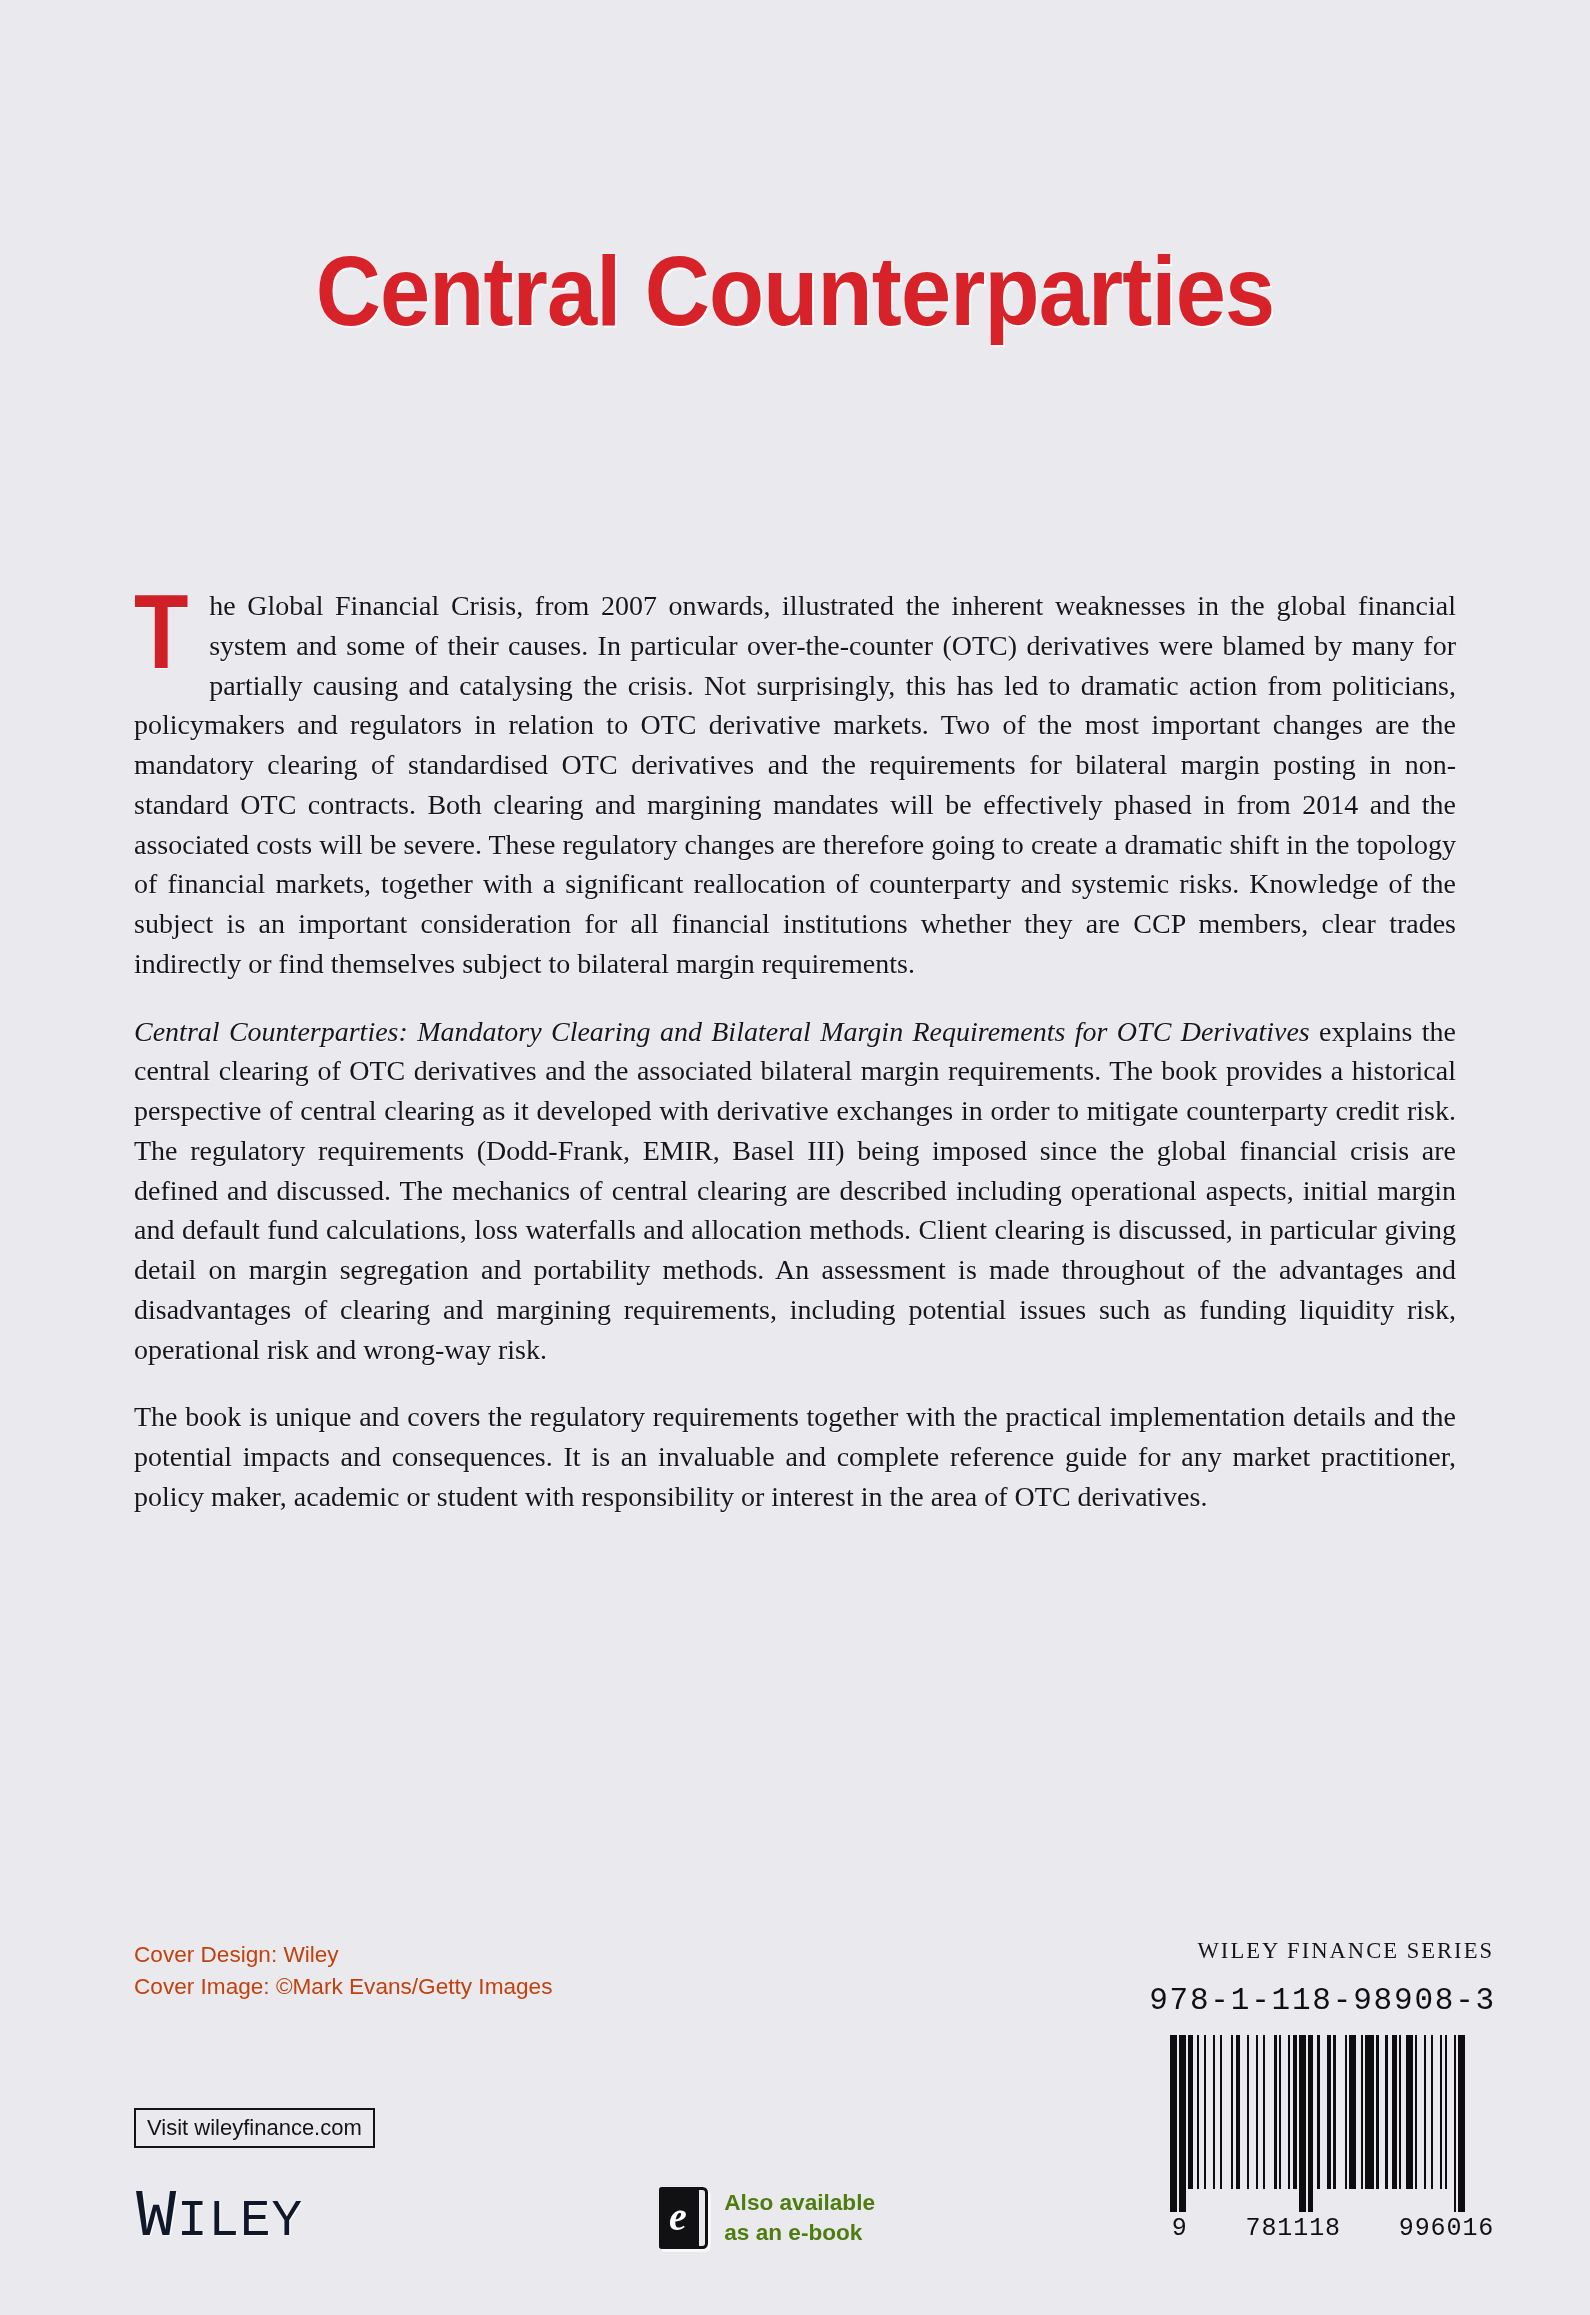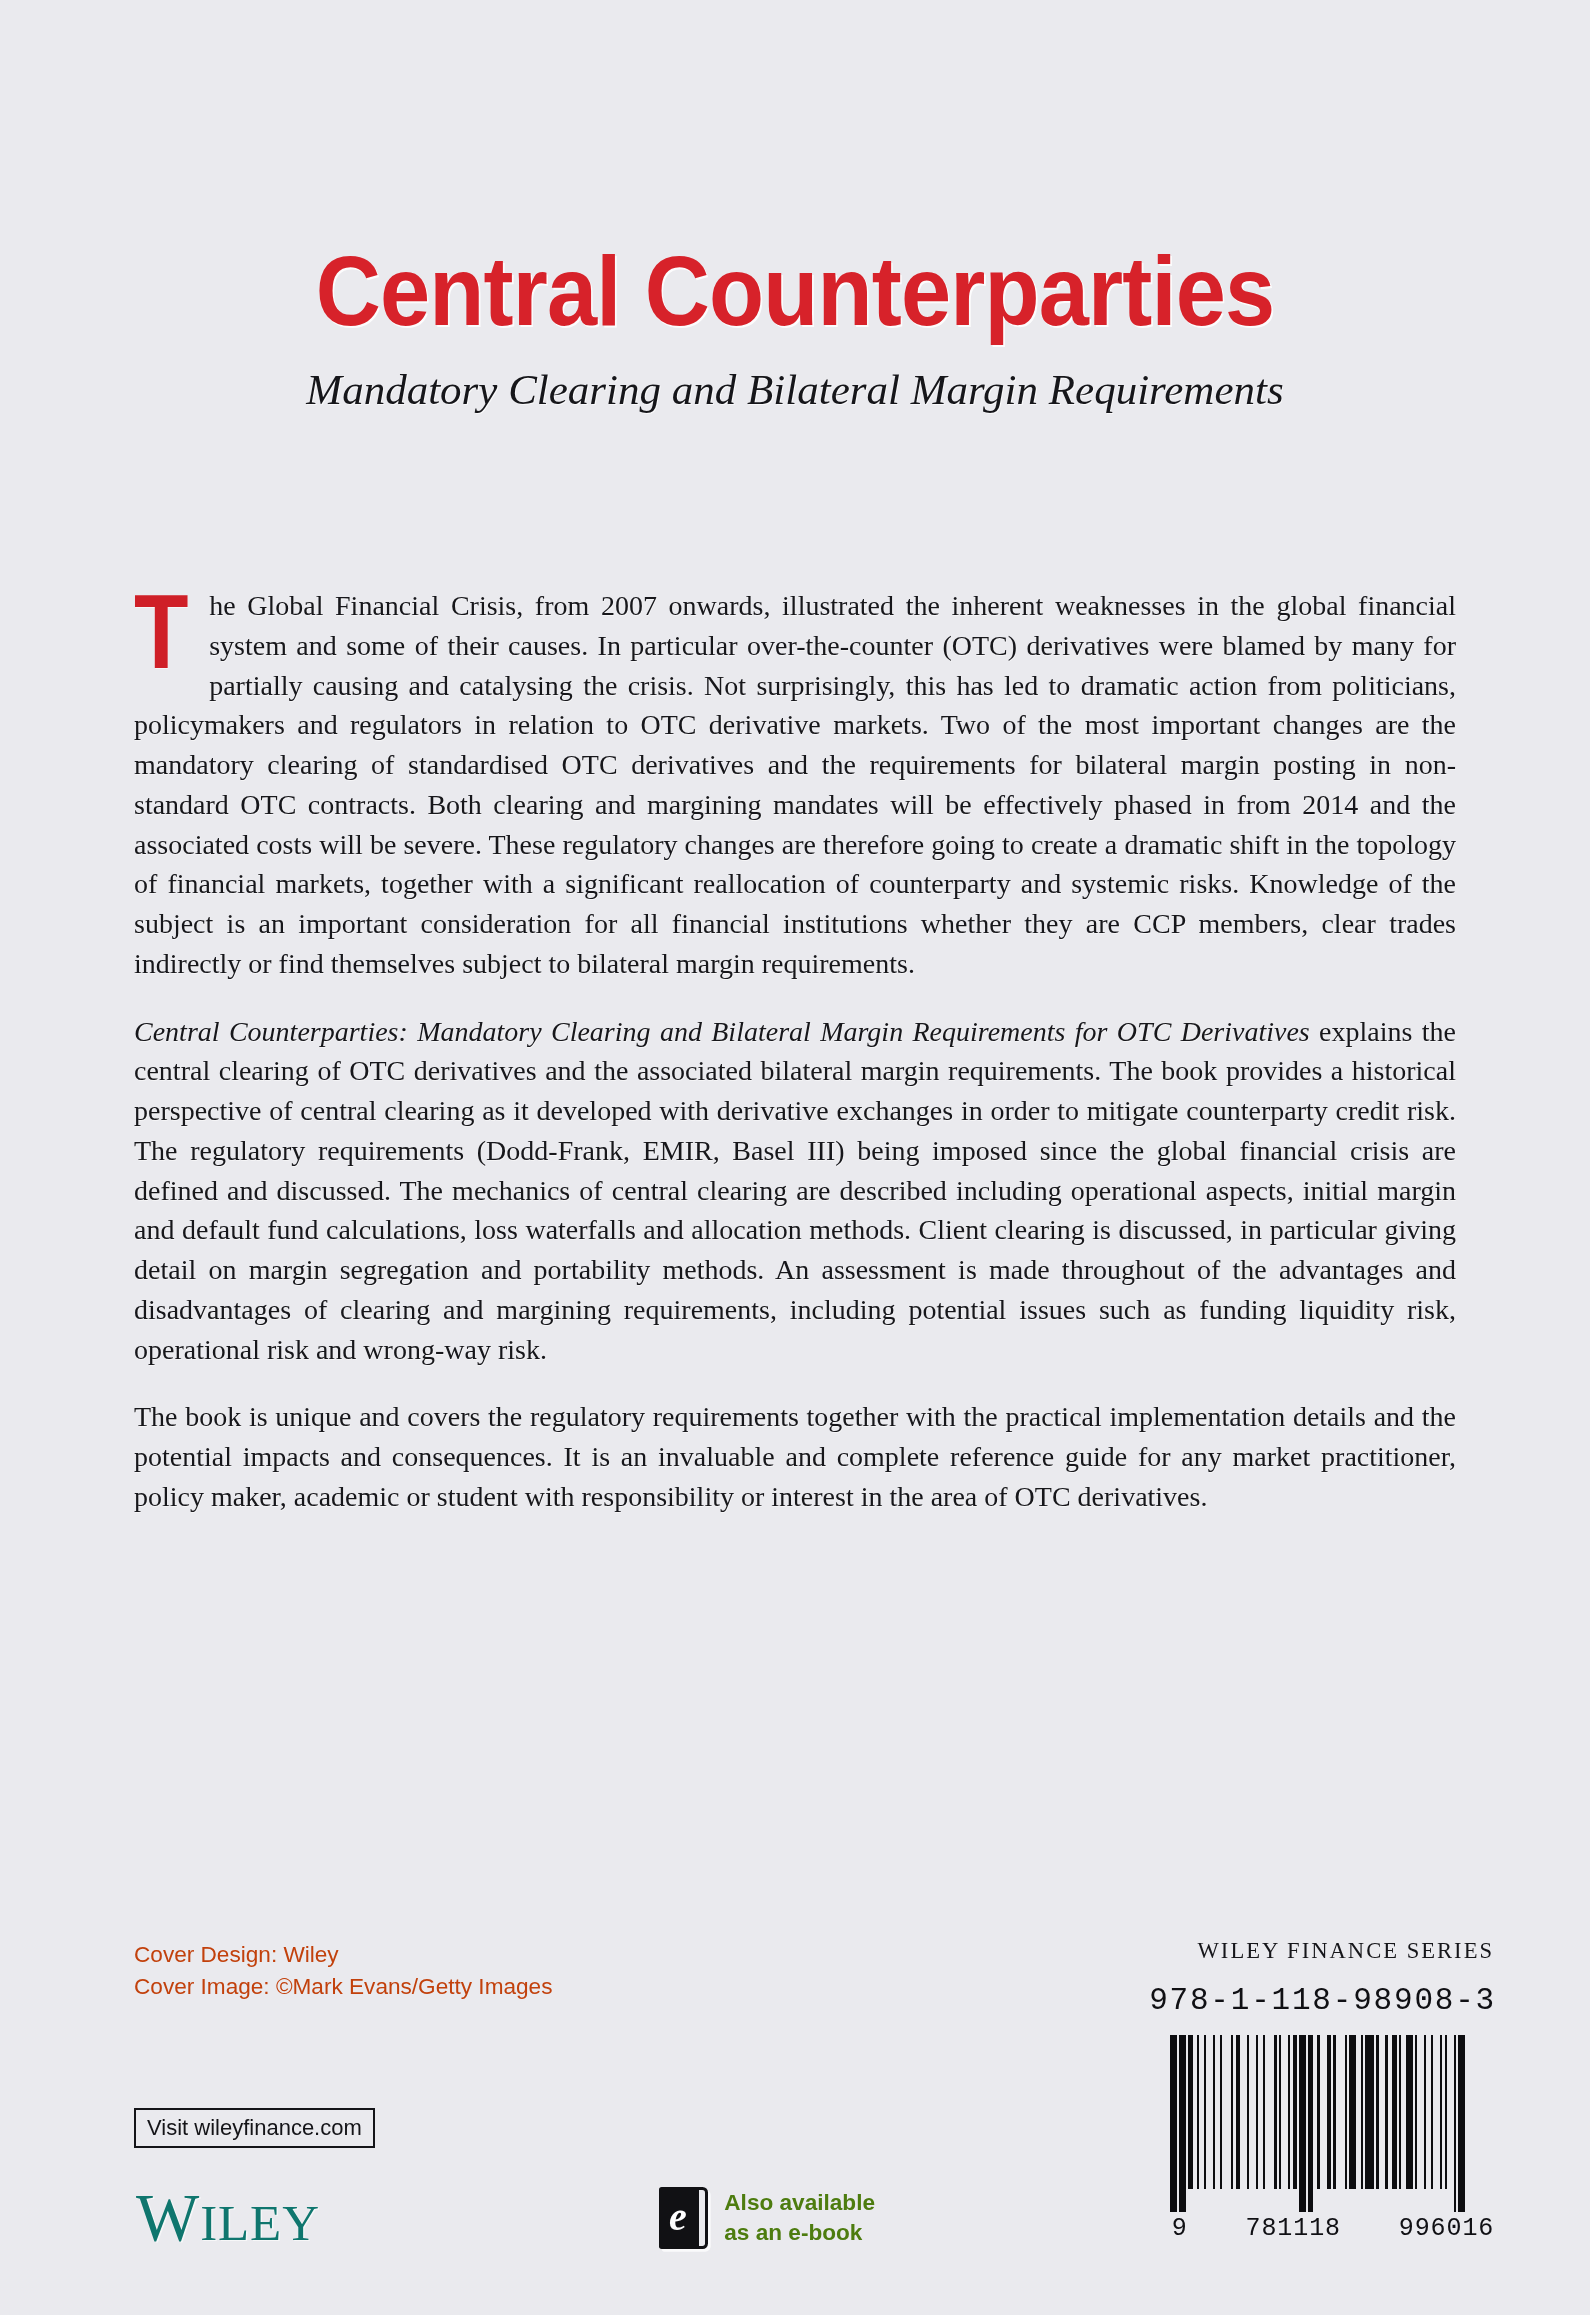--- a/index.html
+++ b/index.html
@@ -121,24 +121,24 @@
     display: inline-block;
     background: transparent;
     white-space: nowrap;
   }
 
   
   .wiley-logo {
     position: absolute;
     left: 136px;
     top: 2184px;
-    font-family: Liberation Serif, serif;
+    font-family: Liberation Mono, monospace;
     font-size: 67px;
     letter-spacing: 0.9px;
-    color: #0f766e;
+    color: #0f172a;
     line-height: 1;
     text-shadow: 1.4px 1.4px 0 rgba(255,255,255,0.6);
   }
   .wiley-logo .cap { font-size: 67px; }
   .wiley-logo .sc  { font-size: 51px; }
 
   
   .ebook {
     position: absolute;
     left: 659px;
@@ -239,21 +239,20 @@
   }
 </style>
 </head>
 <body>
 
 <div class="cover">
 
   <div class="title-block">
     <h1 class="book-title">Central Counterparties</h1>
     <div class="subtitle">
-      <span class="line1">Mandatory Clearing and Bilateral Margin Requirements</span>
     </div>
   </div>
 
   <div class="body-copy">
 
     <p class="para">
       <span class="dropcap">T</span><span>he Global Financial Crisis, from 2007 onwards, illustrated the inherent weaknesses in the global financial system and some of their causes. In particular over-the-counter (OTC) derivatives were blamed by many for partially causing and catalysing the crisis. Not surprisingly, this has led to dramatic action from politicians, policymakers and regulators in relation to OTC derivative markets. Two of the most important changes are the mandatory clearing of standardised OTC derivatives and the requirements for bilateral margin posting in non-standard OTC contracts. Both clearing and margining mandates will be effectively phased in from 2014 and the associated costs will be severe. These regulatory changes are therefore going to create a dramatic shift in the topology of financial markets, together with a significant reallocation of counterparty and systemic risks. Knowledge of the subject is an important consideration for all financial institutions whether they are CCP members, clear trades indirectly or find themselves subject to bilateral margin requirements.</span>
     </p>
 
     <p class="para">

